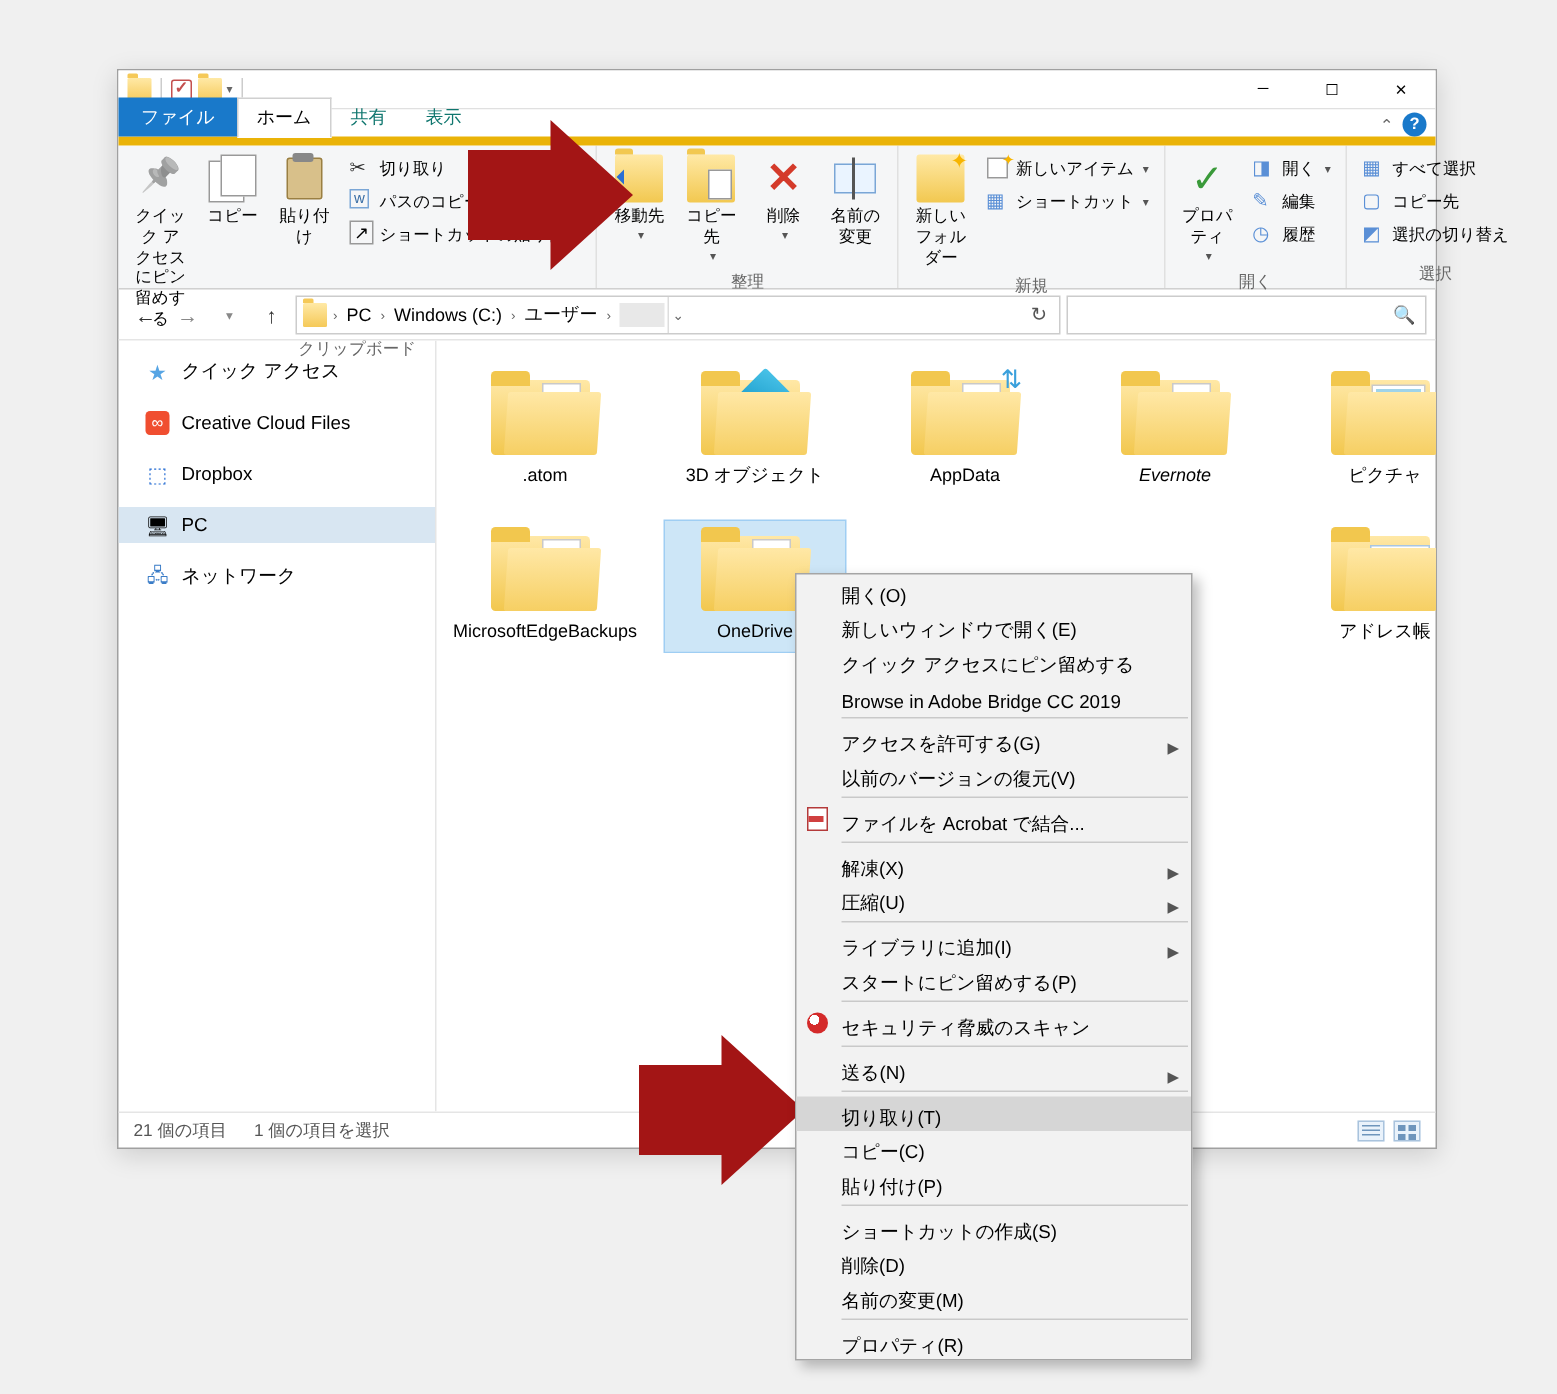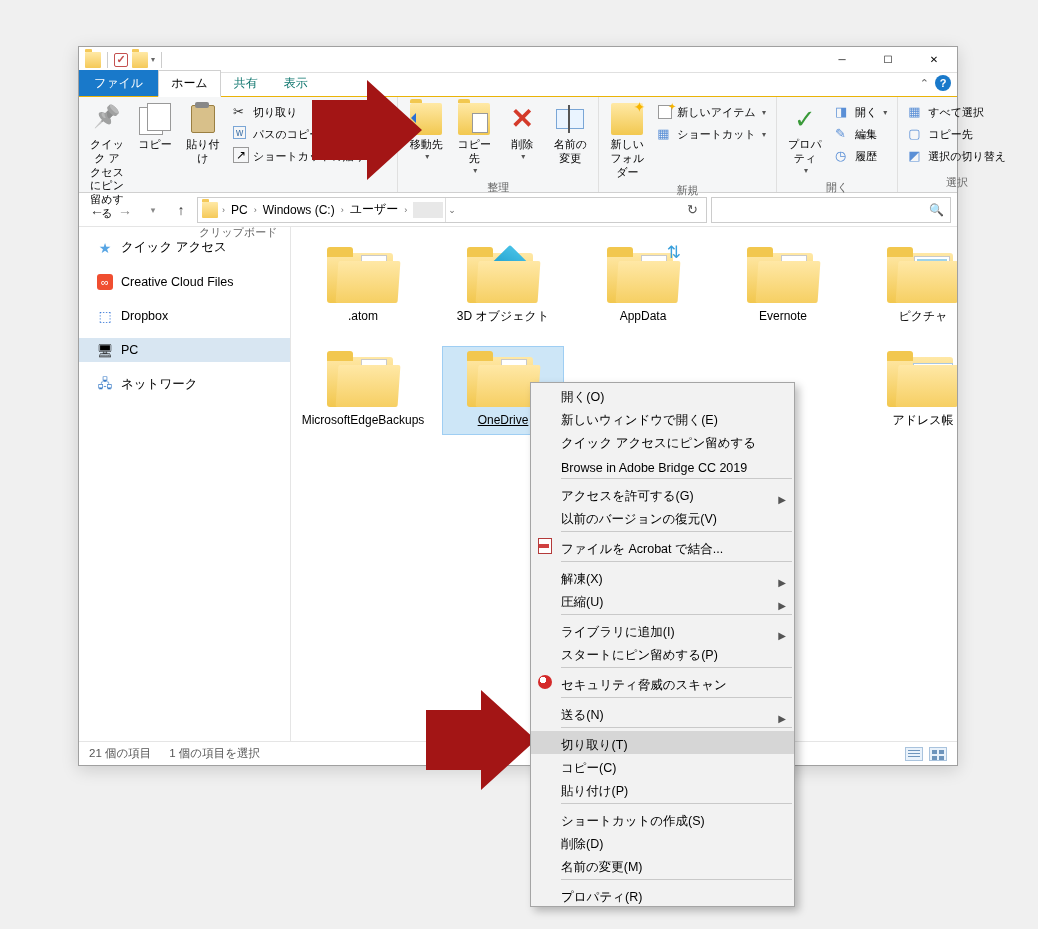--- a/index.html
+++ b/index.html
@@ -50,21 +50,21 @@
 .winctrls div {
   width:46px; height:26px; display:flex; align-items:center; justify-content:center;
   font-family: "Segoe MDL2 Assets","Segoe UI Symbol",sans-serif; font-size:10px;
 }
 
 .ribbontabs {
   height: 24px;
   display:flex;
   align-items:flex-end;
   padding-left:0;
-  border-bottom:1px solid #eab308;
+  border-bottom:6px solid #eab308;
   background:#fff;
   position:relative;
 }
 .rtab {
   padding: 4px 12px;
   font-size:12px;
   cursor:default;
   border:1px solid transparent;
   border-bottom:none;
 }
@@ -193,21 +193,21 @@
   display:grid;
   grid-template-columns: repeat(5, 120px);
   column-gap:20px; row-gap:18px;
   justify-content:start;
 }
 .item {
   display:flex; flex-direction:column; align-items:center;
   width:120px; text-align:center; padding:4px 2px 6px 2px;
   font-size:12px; line-height:1.2;
 }
-.item.selected { background:#cde6f7; outline:1px solid #9fcef3;text-decoration:underline;}
+.item.selected { background:#cde6f7; outline:1px solid #9fcef3;}
 .fbig {
   width:72px; height:56px; position:relative; margin-bottom:6px;
 }
 .fbig .back {
   position:absolute; inset:6px 6px 0 0;
   background:linear-gradient(180deg,#ffe8a6,#f2c74e); border-radius:3px;
 }
 .fbig .tab {
   position:absolute; left:0; top:0; width:26px; height:10px;
   background:#f2c74e; border-radius:3px 3px 0 0;
@@ -538,21 +538,21 @@
           <div class="item" style="grid-area: 1 / 3;">
             <div class="fbig">
               <div class="back"></div>
               <div class="tab"></div>
               <div class="doc"></div>
               <div class="front"></div>
               <span class="share">⇅</span>
             </div>
             <span>AppData</span>
           </div>
-          <div class="item" style="grid-area: 1 / 4;">
+          <div class="item" style="grid-area: 1 / 4; font-style: italic;">
             <div class="fbig">
               <div class="back"></div>
               <div class="tab"></div>
               <div class="doc"></div>
               <div class="front"></div>
             </div>
             <span>Evernote</span>
           </div>
           <div class="item" style="grid-area: 1 / 5;">
             <div class="fbig pictures">

